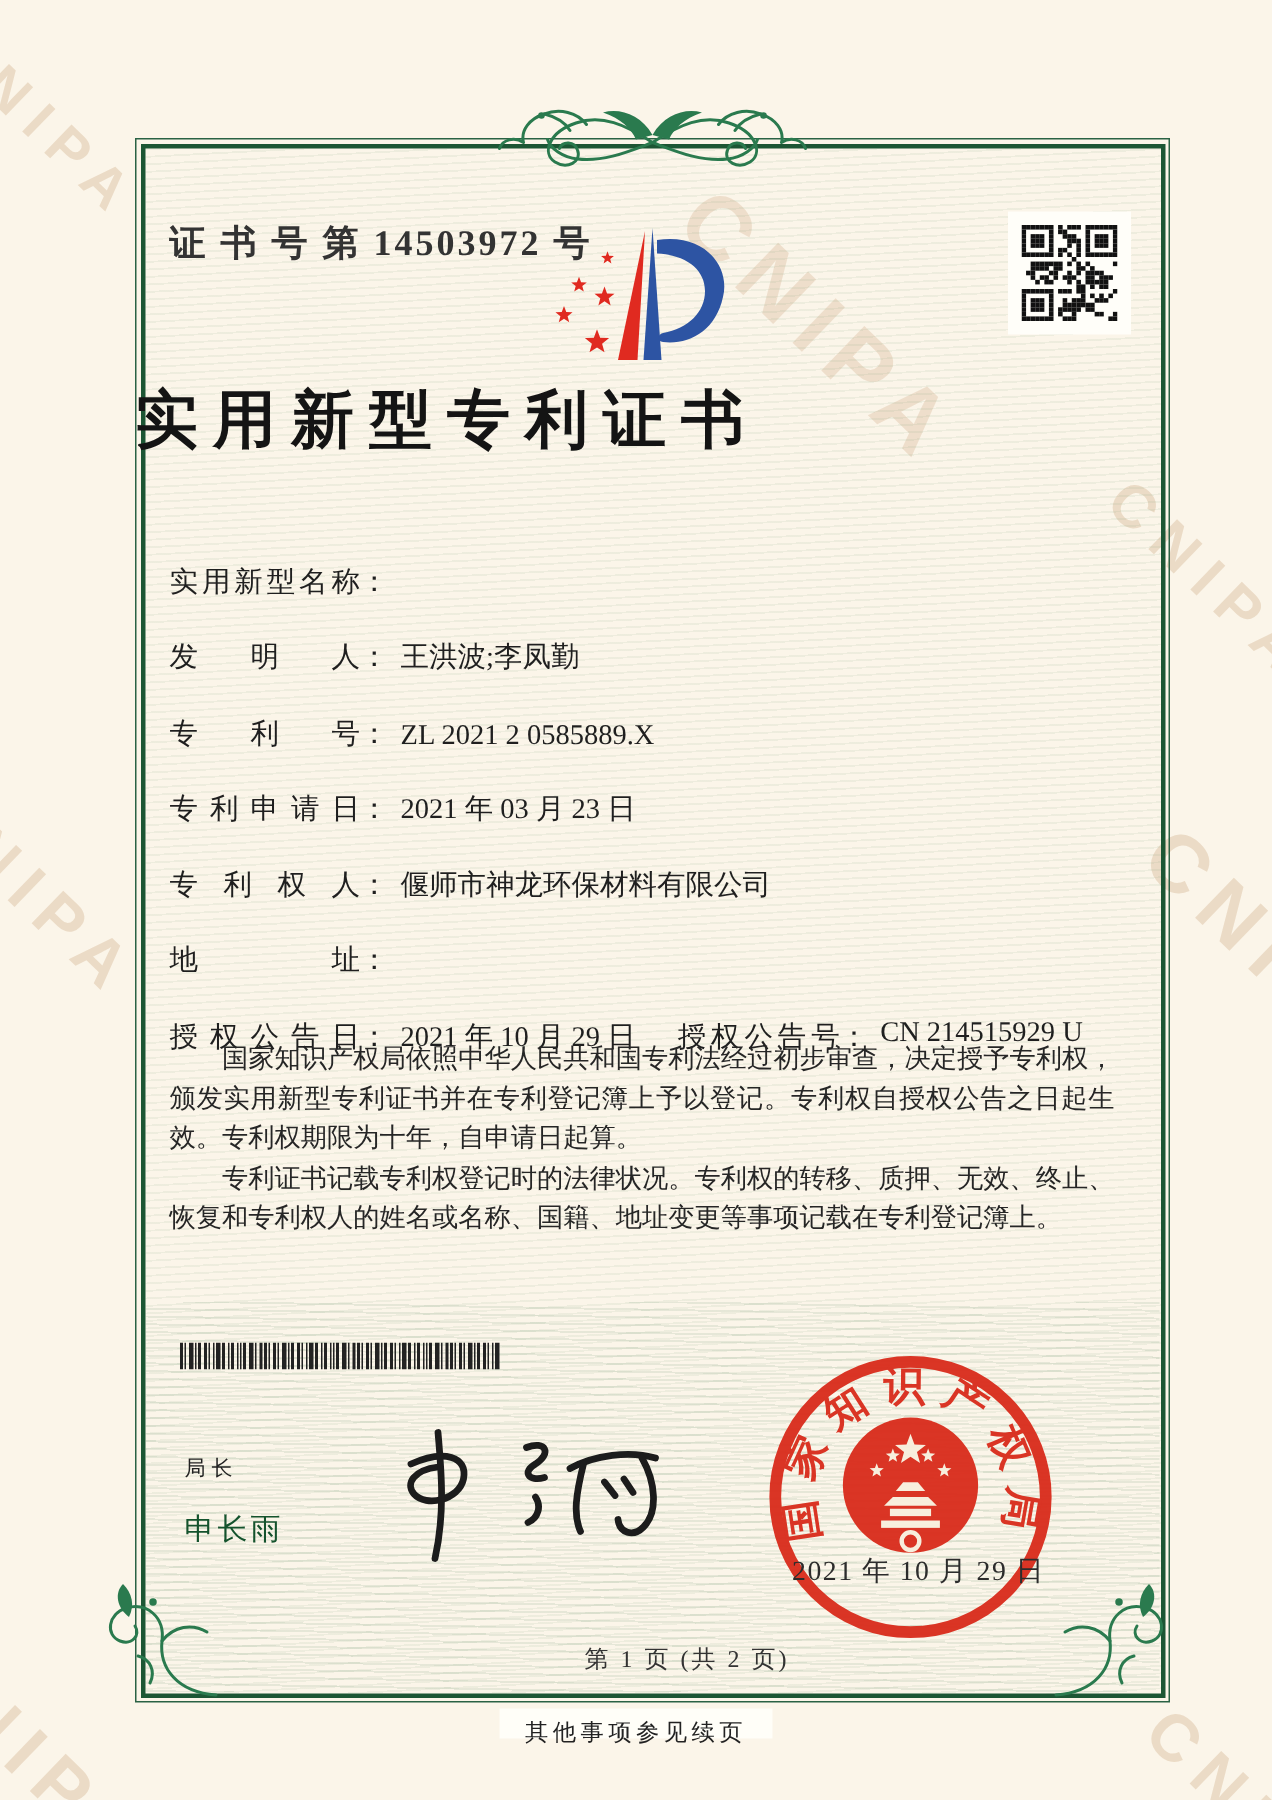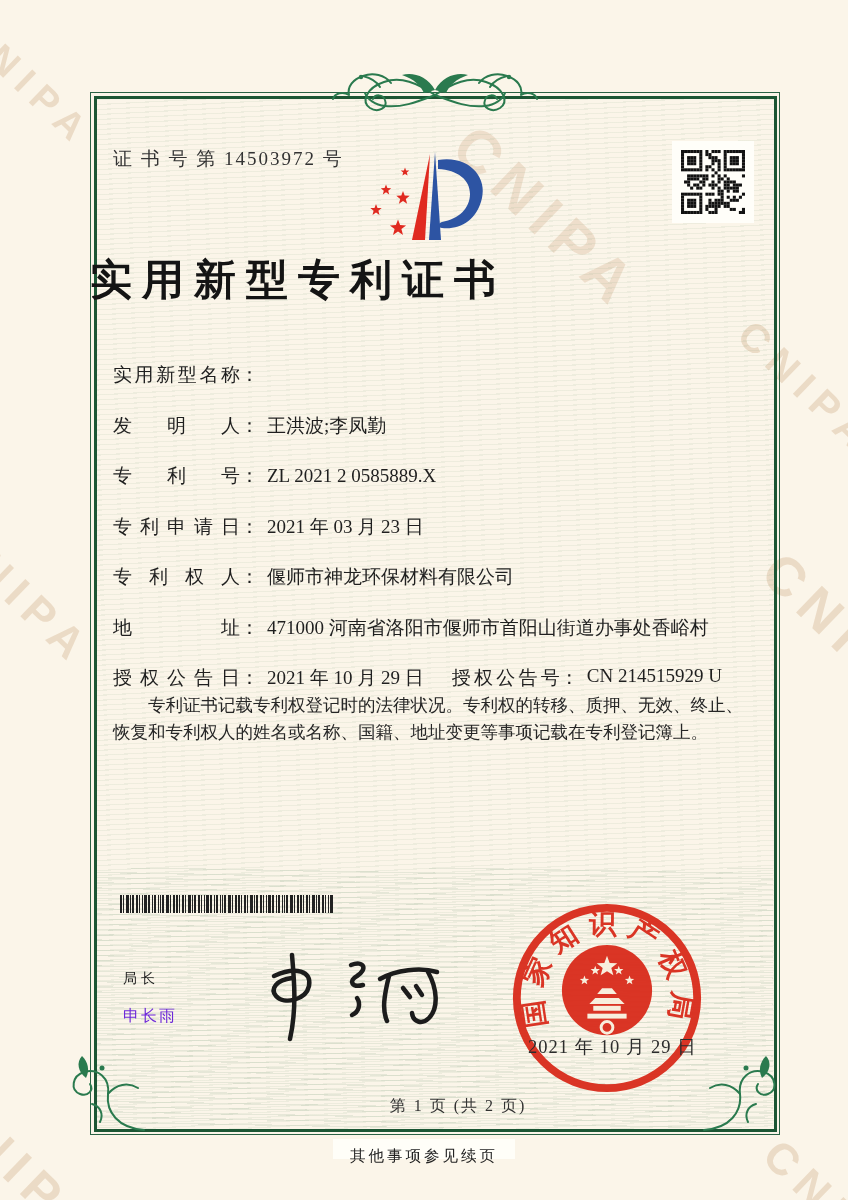--- a/index.html
+++ b/index.html
@@ -20,38 +20,38 @@
   
   .frame{position:absolute;left:90px;top:92px;width:690px;height:1043px;
          border:1.5px solid #2a6244;z-index:2;box-sizing:border-box;}
   .frame-inner{position:absolute;inset:2.5px;border:3px solid #1c5634;
          background:repeating-linear-gradient(177deg,rgba(120,160,120,.10) 0 1.2px,transparent 1.2px 5px);}
   .wave-band{position:absolute;left:97px;top:868px;width:676px;height:260px;z-index:2;
          background:repeating-linear-gradient(181deg,rgba(110,150,115,.15) 0 1.3px,transparent 1.3px 5.2px);}
   .ornament{position:absolute;z-index:3;}
   
   .content{position:absolute;inset:0;z-index:4;}
-  .cert-no{position:absolute;left:113px;top:146px;font-size:19px;letter-spacing:2px;color:#333;}
+  .cert-no{position:absolute;left:113px;top:146px;font-size:24px;letter-spacing:2px;color:#333;font-weight:bold;}
   .logo{position:absolute;left:358px;top:140px;}
   .qr-box{position:absolute;left:672px;top:141px;width:82px;height:82px;background:#fffef9;}
   .qr-box svg{position:absolute;left:9px;top:9px;}
   .title{position:absolute;left:90px;top:252px;width:824px;text-align:left;
          font-size:42px;font-weight:bold;letter-spacing:10px;color:#141414;}
   .fields{position:absolute;left:113px;top:350px;width:640px;font-size:19px;color:#1f1f1f;}
-  .frow{height:50.5px;display:flex;align-items:center;white-space:nowrap;}
+  .frow{height:50.5px;display:flex;align-items:flex-end;white-space:nowrap;}
   .flabel{display:inline-block;width:127px;text-align:justify;text-align-last:justify;}
   .fcolon{display:inline-block;margin-right:8px;}
   .fgroup2{margin-left:28px;display:flex;}
   .fgroup2 .flabel{width:108px;}
   .paras{position:absolute;left:113px;top:692px;width:630px;font-size:17.5px;
          line-height:26.5px;color:#262626;}
   .paras p{margin:0;text-indent:2em;text-align:justify;}
   .barcode{position:absolute;left:120px;top:895px;}
   .sig-title{position:absolute;left:123px;top:970px;font-size:14px;letter-spacing:4px;color:#222;}
-  .sig-name{position:absolute;left:123px;top:1006px;font-size:16px;letter-spacing:2px;color:#6d28d9;}
+  .sig-name{position:absolute;left:123px;top:1006px;font-size:20px;letter-spacing:2px;color:#14532d;}
   .signature{position:absolute;left:256px;top:948px;}
   .seal{position:absolute;left:509px;top:900px;opacity:.95;}
   .seal-text{font-size:28px;letter-spacing:10px;font-weight:bold;fill:#d92b1b;
              font-family:"Liberation Serif","DejaVu Serif",serif;}
   .seal-date{position:absolute;left:528px;top:1034px;font-size:18.5px;letter-spacing:1px;
              color:#2c2c2c;z-index:5;}
   .page-info{position:absolute;left:90px;top:1096px;width:690px;text-align:center;
              font-size:16px;letter-spacing:2px;color:#333;margin-left:23px;}
   .cont-note{position:absolute;left:333px;top:1139px;width:182px;height:20px;line-height:34px;
              background:#fffef8;text-align:center;font-size:15.5px;letter-spacing:3px;
@@ -377,35 +377,35 @@
         <span>2021 年 03 月 23 日</span>
       </div>
       <div class="frow">
         <span class="flabel">专利权人</span>
           <span class="fcolon">：</span>
         <span>偃师市神龙环保材料有限公司</span>
       </div>
       <div class="frow">
         <span class="flabel">地址</span>
           <span class="fcolon">：</span>
-        <span>471000 河南省洛阳市偃师市首阳山街道办事处香峪村</span>
       </div>
       <div class="frow">
         <span class="flabel">授权公告日</span>
           <span class="fcolon">：</span>
         <span>2021 年 10 月 29 日</span>
         <span class="fgroup2">
           <span class="flabel">授权公告号</span>
             <span class="fcolon">：</span>
           <span>CN 214515929 U</span>
         </span>
       </div>
     </div>
 
     <div class="paras">
+      <p>国家知识产权局依照中华人民共和国专利法经过初步审查，决定授予专利权，颁发实用新型专利证书并在专利登记簿上予以登记。专利权自授权公告之日起生效。专利权期限为十年，自申请日起算。</p>
       <p>专利证书记载专利权登记时的法律状况。专利权的转移、质押、无效、终止、恢复和专利权人的姓名或名称、国籍、地址变更等事项记载在专利登记簿上。</p>
     </div>
 
     <svg id="barcode" class="barcode" width="216" height="18" viewBox="0 0 216 18">
         <rect x="0" y="0" width="2" height="18" fill="#222"></rect>
         <rect x="3" y="0" width="1" height="18" fill="#222"></rect>
         <rect x="6" y="0" width="3" height="18" fill="#222"></rect>
         <rect x="10" y="0" width="1" height="18" fill="#222"></rect>
         <rect x="12" y="0" width="2" height="18" fill="#222"></rect>
         <rect x="16" y="0" width="2" height="18" fill="#222"></rect>

